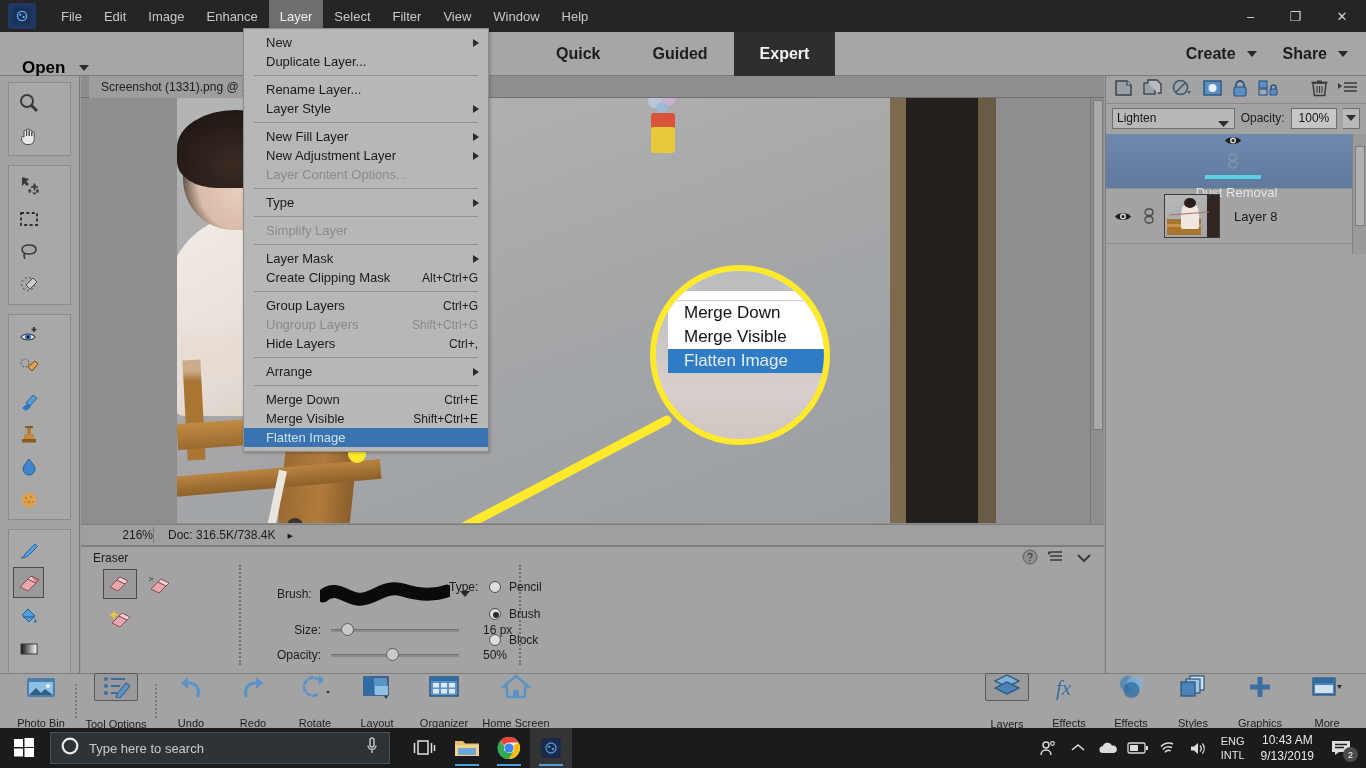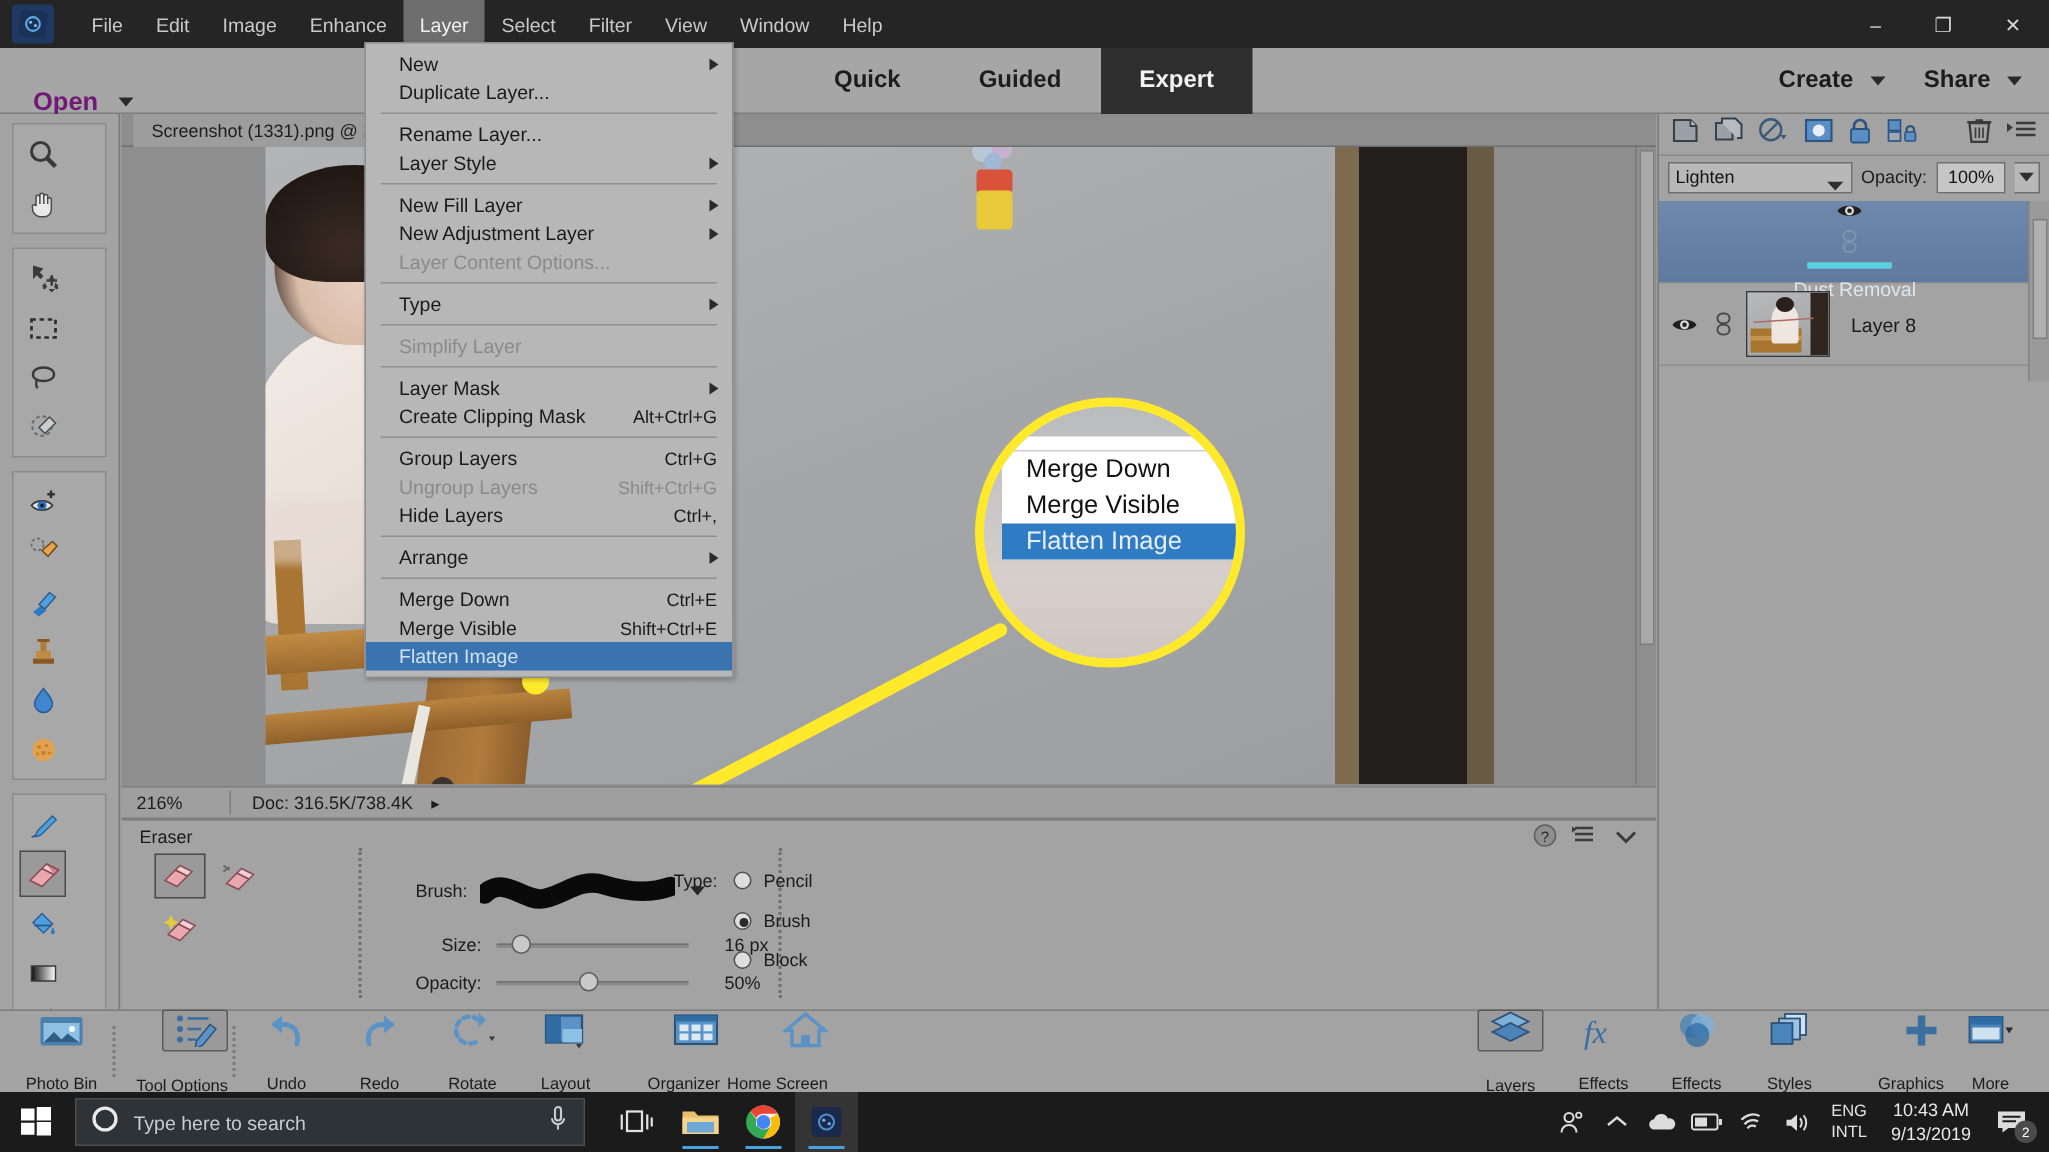--- a/index.html
+++ b/index.html
@@ -36,21 +36,21 @@
   .wincontrol:last-child { width: 48px; }
 
   
   .headerbar {
     position: absolute; left: 0; top: 32px; width: 1366px; height: 44px;
     background: #a6a6a6; border-bottom: 1px solid #7d7d7d;
     display: flex; align-items: center;
   }
   .open-btn {
     display: flex; align-items: center; gap: 14px; margin-left: 22px;
-    color: #701a75; font-size: 17px; font-weight: bold; margin-top: 28px;
+    color: #000000; font-size: 17px; font-weight: bold; margin-top: 28px;
   }
   .caret-dn {
     width: 0; height: 0; border-left: 5px solid transparent;
     border-right: 5px solid transparent; border-top: 6px solid #2a2a2a;
   }
   .modes { position: absolute; left: 530px; top: 32px; height: 44px; display: flex; }
   .mode {
     display: flex; align-items: center; justify-content: center;
     height: 44px; padding: 0 26px; font-size: 16px; font-weight: bold; color: #1d1d1d;
   }
@@ -168,21 +168,21 @@
   .vthumb { position: absolute; left: 2px; top: 2px; width: 10px; height: 330px; background: #a9a9a9; border: 1px solid #7c7c7c; }
   .hscroll-row { position: absolute; left: 81px; top: 523px; width: 1023px; height: 14px; background: #8e8e8e; }
   .hthumb { position: absolute; left: 490px; top: 2px; width: 280px; height: 10px; background: #a9a9a9; border: 1px solid #7c7c7c; }
 
   
   .statusbar {
     position: absolute; left: 81px; top: 524px; width: 1023px; height: 22px;
     background: #9f9f9f; border-top: 1px solid #7e7e7e; border-bottom:1px solid #7e7e7e;
     display: flex; align-items: center; font-size: 12px; color: #1d1d1d;
   }
-  .st-zoom { width: 72px; padding-left: 10px; }
+  .st-zoom { width: 72px; padding-left: 10px; text-align: right; }
   .st-sep { width: 1px; height: 16px; background: #7c7c7c; }
   .st-doc { padding-left: 14px; }
   .st-arrow { margin-left: 12px; font-size: 11px; }
 
   
   .tooloptions {
     position: absolute; left: 81px; top: 546px; width: 1023px; height: 127px;
     background: #a3a3a3; border-top: 1px solid #7d7d7d;
   }
   .to-title { position: absolute; left: 12px; top: 4px; font-size: 12px; color: #1b1b1b; }
@@ -252,21 +252,21 @@
     position: absolute; left: 0; top: 673px; width: 1366px; height: 55px;
     background: #a3a3a3; border-top: 1px solid #7d7d7d;
     display: flex; align-items: center;
   }
   .appbar-left { display: flex; align-items: center; padding-left: 10px; gap: 0; }
   .appbar-right { position: absolute; right: 8px; display: flex; align-items: center; }
   .appbtn {
     width: 62px; height: 52px; display: flex; flex-direction: column;
     align-items: center; justify-content: center; gap: 17px;
   }
-  .appbtn.wide { width: 72px; align-items: flex-end; }
+  .appbtn.wide { width: 72px; }
   .appbtn .ico { height: 28px; display: flex; align-items: flex-end; }
   .appbtn .lbl { font-size: 11px; color: #1b1b1b; white-space: nowrap; }
   .appbtn.sel .ico { background: #9a9a9a; border: 1px solid #5a5a5a; padding: 2px 6px; border-radius:2px; }
   .vdot { width: 1px; height: 34px; border-left: 2px dotted #7a7a7a; margin: 0 3px; }
 
   
   .wintaskbar {
     position: absolute; left: 0; top: 728px; width: 1366px; height: 40px;
     background: #1b1b1b; display: flex; align-items: center;
   }

